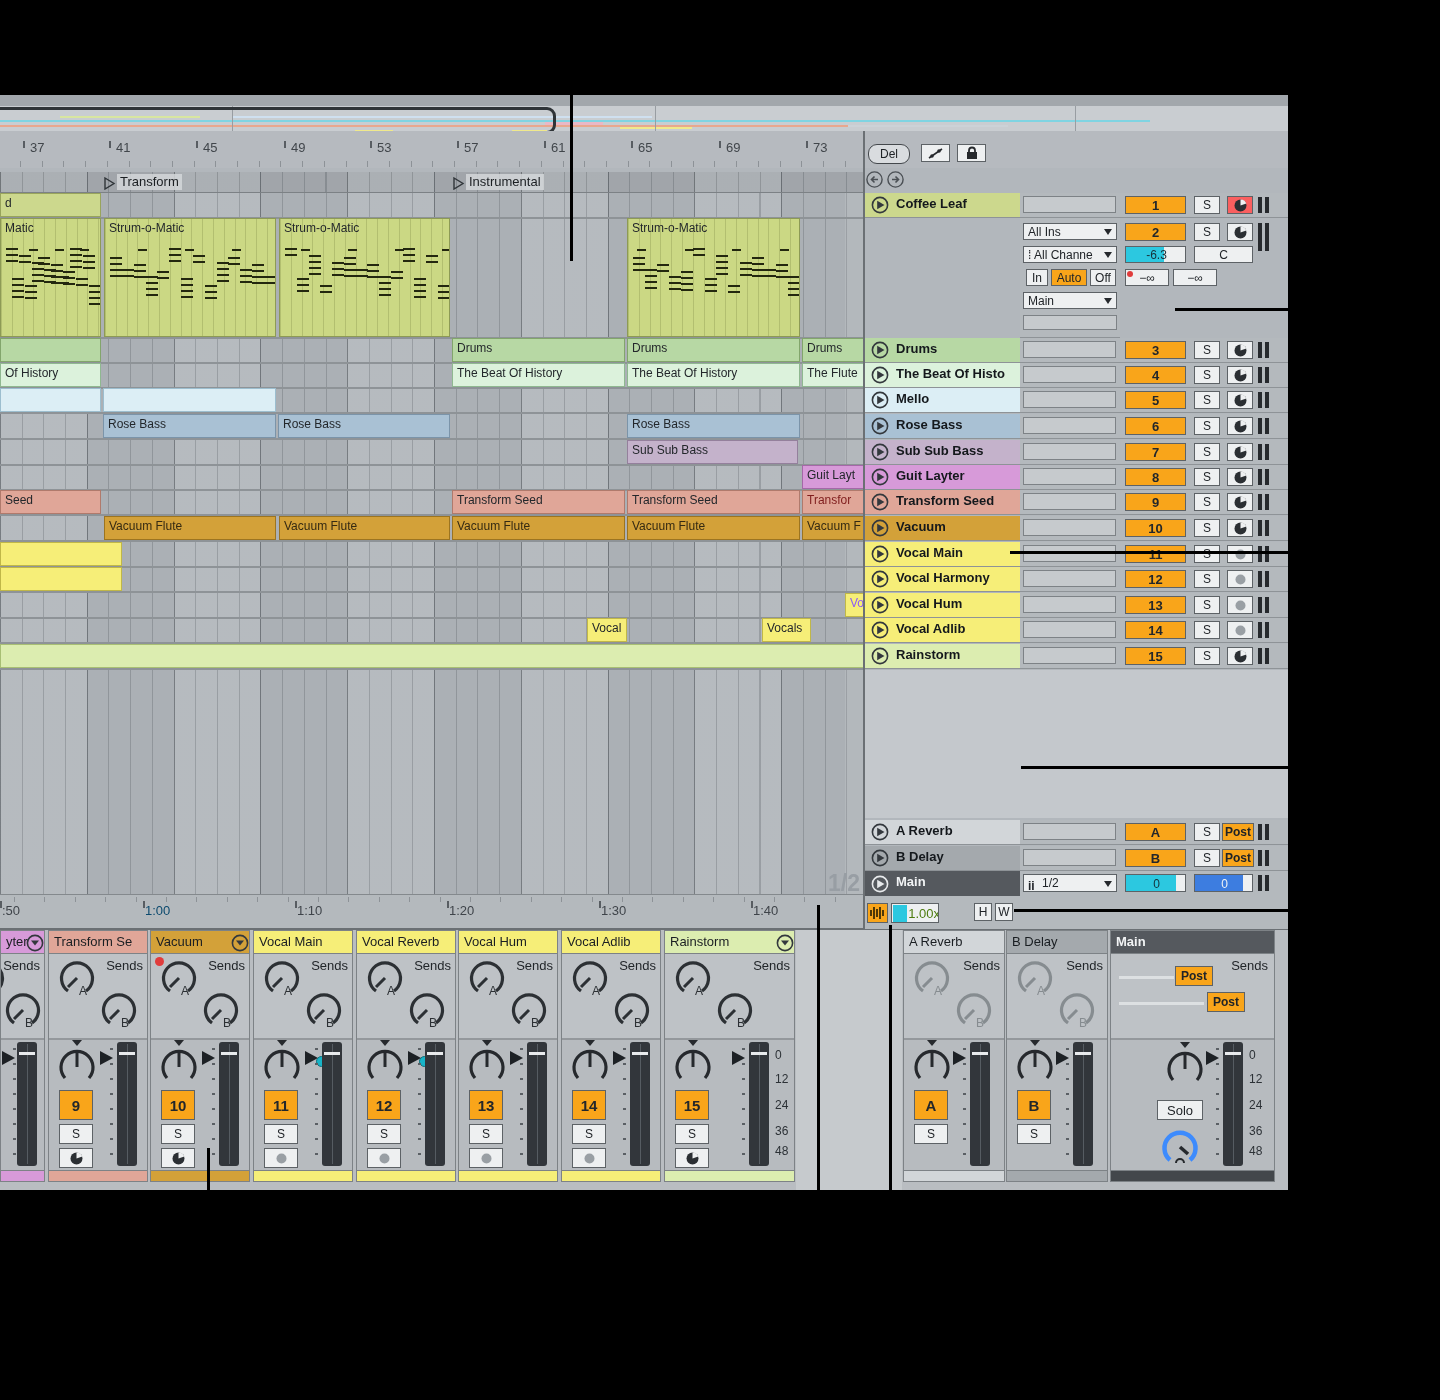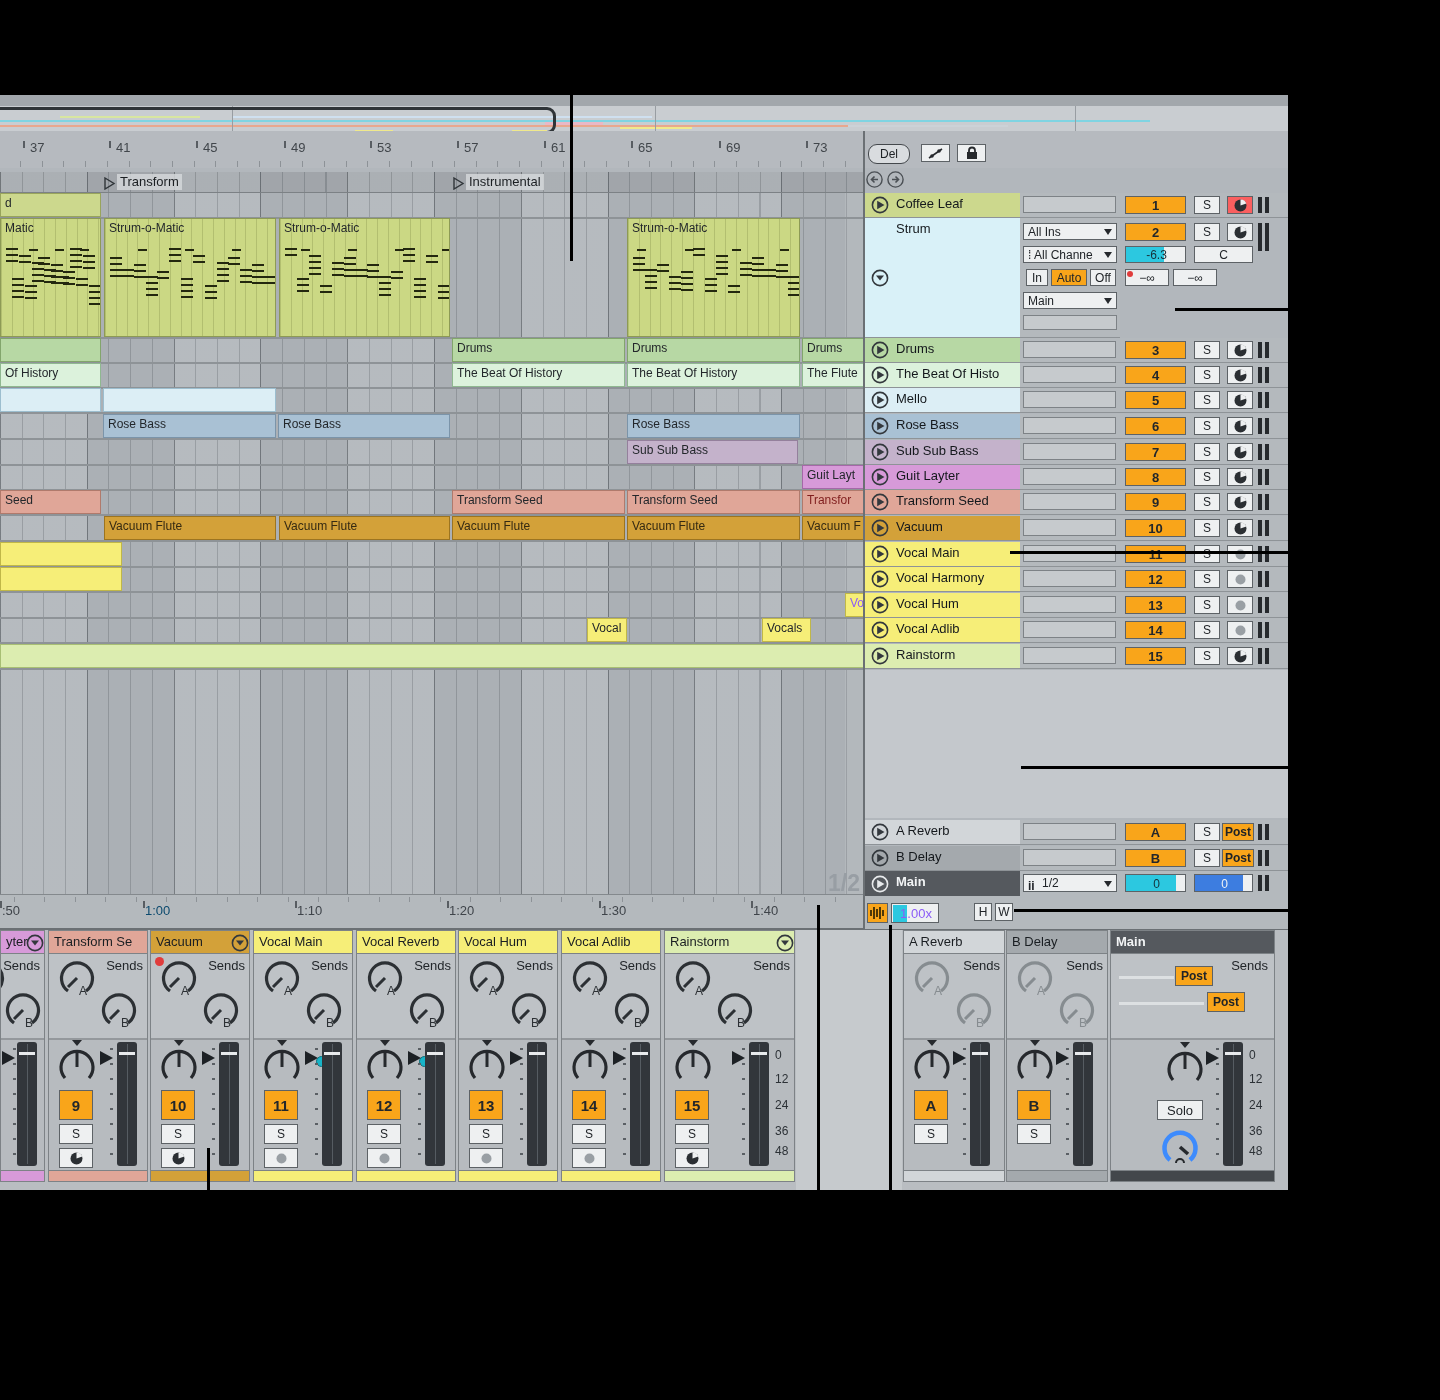--- a/index.html
+++ b/index.html
@@ -10,21 +10,21 @@
      repeating-linear-gradient(90deg, rgba(50,56,62,.22) 0 1px, transparent 1px 21.7px),
      repeating-linear-gradient(90deg, rgba(40,45,50,.30) 0 1px, transparent 1px 86.8px),
      repeating-linear-gradient(90deg, rgba(255,255,255,.05) 0 86.8px, rgba(0,0,0,.04) 86.8px 173.6px),
      linear-gradient(#b2b7bc,#b2b7bc);}
   .cell-box{background:#c6cacd;border:1px solid #7d8286;box-sizing:border-box;}
   .btn{box-sizing:border-box;border:1px solid #5d6266;background:#eef0f1;color:#202428;
        display:flex;align-items:center;justify-content:center;font-size:12px;}
   .orange{background:#f9a51a !important;}
   .clip{box-sizing:border-box;position:absolute;overflow:hidden;white-space:nowrap;
         font-size:12px;color:#23272b;padding:2px 0 0 4px;}
-  .tname{font-size:13px;color:#14181c;font-weight:400;}
+  .tname{font-size:13px;color:#14181c;font-weight:700;}
   .fader{background:#32363b;border-radius:3px;position:absolute;}
   .fader .seam{position:absolute;left:50%;top:2px;bottom:2px;width:1px;background:#565c62;}
   .fader .handle{position:absolute;left:2px;right:2px;height:3px;background:#e8eaec;}
   .ticks{position:absolute;width:3px;background:repeating-linear-gradient(#5a5f64 0 2px, transparent 2px 15px);}
   .ann{position:absolute;background:#000;z-index:60;}
   .hdrtxt{font-size:13px;color:#1a1e22;padding:3px 0 0 5px;overflow:hidden;white-space:nowrap;}
   .scale{font-size:12px;color:#2c3136;position:absolute;}
 </style>
 </head>
 <body>
@@ -252,27 +252,20 @@
       <div class="btn orange" style="position: absolute; left: 1125px; top: 101px; width: 61px; height: 18px; font-size: 13px; font-weight: bold; color: rgb(35, 39, 43);">1</div>
       <div class="btn" style="position: absolute; left: 1194px; top: 101px; width: 26px; height: 18px; font-size: 12px;">S</div>
       <div class="btn" style="position: absolute; left: 1227px; top: 101px; width: 26px; height: 18px; background: rgb(250, 95, 95);">
         <svg width="13" height="13">
           <circle cx="6.5" cy="6.5" r="6" fill="#2b2f33"></circle>
           <path d="M6.5 6.5 L6.5 .5 A6 6 0 0 1 12.3 4.5 Z" fill="#eef0f1"></path>
         </svg>
       </div>
       <div style="position: absolute; left: 1258px; top: 102px; width: 4px; height: 16px; background: rgb(38, 41, 45);"></div>
       <div style="position: absolute; left: 1265px; top: 102px; width: 4px; height: 16px; background: rgb(38, 41, 45);"></div>
-      <div style="position: absolute; left: 865px; top: 123px; width: 155px; height: 119px; background: rgb(217, 241, 248); border-bottom: 1.5px solid rgb(142, 147, 151);">
-        <div style="position: absolute; left: 6px; top: 50.5px; width: 18px; height: 18px;"><svg width="18" height="18">
-            <circle cx="9" cy="9" r="7.6" fill="none" stroke="#33383d" stroke-width="1.6"></circle>
-            <polygon points="5,6.5 13,6.5 9,11.5" fill="#33383d"></polygon>
-          </svg></div>
-        <div class="tname" style="position: absolute; left: 31px; top: 3px; width: 120px; height: 18px; color: rgb(20, 24, 28);">Strum</div>
-      </div>
       <div style="position: absolute; left: 1020px; top: 123px; width: 100px; height: 119px; background: rgb(180, 185, 189); border-bottom: 1.5px solid rgb(142, 147, 151);"></div>
       <div style="position: absolute; left: 1020px; top: 123px; width: 100px; height: 119px; background: rgb(180, 185, 189); border-bottom: 1.5px solid rgb(142, 147, 151);"></div>
       <div class="btn" style="left: 1023px; top: 128px; width: 94px; height: 17px; font-size: 12px; justify-content: flex-start; padding-left: 4px; position: absolute;">All Ins<div style="position: absolute; right: 4px; top: 5px; width: 0px; height: 0px; border-left: 4px solid transparent; border-right: 4px solid transparent; border-top: 6px solid rgb(38, 41, 45);"></div></div>
       <div class="btn" style="left: 1023px; top: 151px; width: 94px; height: 17px; font-size: 12px; justify-content: flex-start; padding-left: 4px; position: absolute;">⁞ All Channe<div style="position: absolute; right: 4px; top: 5px; width: 0px; height: 0px; border-left: 4px solid transparent; border-right: 4px solid transparent; border-top: 6px solid rgb(38, 41, 45);"></div></div>
       <div class="btn" style="position: absolute; left: 1026px; top: 174px; width: 22px; height: 17px; font-size: 12px;">In</div>
       <div class="btn orange" style="position: absolute; left: 1051px; top: 174px; width: 36px; height: 17px; font-size: 12px;">Auto</div>
       <div class="btn" style="position: absolute; left: 1090px; top: 174px; width: 26px; height: 17px; font-size: 12px;">Off</div>
       <div class="btn" style="left: 1023px; top: 197px; width: 94px; height: 17px; font-size: 12px; justify-content: flex-start; padding-left: 4px; position: absolute;">Main<div style="position: absolute; right: 4px; top: 5px; width: 0px; height: 0px; border-left: 4px solid transparent; border-right: 4px solid transparent; border-top: 6px solid rgb(38, 41, 45);"></div></div>
       <div class="cell-box" style="position: absolute; left: 1023px; top: 220px; width: 94px; height: 15px;"></div>
       <div class="btn orange" style="position: absolute; left: 1125px; top: 128px; width: 61px; height: 18px; font-size: 13px; font-weight: bold; color: rgb(35, 39, 43);">2</div>
@@ -618,21 +611,21 @@
           <svg width="15" height="14">
             <line x1="1" y1="4" x2="1" y2="10" stroke="#3a2c06" stroke-width="1.8"></line>
             <line x1="4" y1="1" x2="4" y2="13" stroke="#3a2c06" stroke-width="1.8"></line>
             <line x1="7" y1="3" x2="7" y2="11" stroke="#3a2c06" stroke-width="1.8"></line>
             <line x1="10" y1="1" x2="10" y2="13" stroke="#3a2c06" stroke-width="1.8"></line>
             <line x1="13" y1="4" x2="13" y2="10" stroke="#3a2c06" stroke-width="1.8"></line>
           </svg>
         </div>
         <div class="btn" style="position: absolute; left: 26px; top: 7px; width: 48px; height: 20px; overflow: hidden; font-size: 13px;">
           <div style="position: absolute; left: 1px; top: 1px; width: 14px; height: 18px; background: rgb(44, 200, 224);"></div>
-          <div style="position: absolute; left: 0px; top: 2px; width: 48px; text-align: center; color: #8b5cf6;">1.00x</div>
+          <div style="position: absolute; left: 0px; top: 2px; width: 48px; text-align: right; color: #4d7c0f;">1.00x</div>
         </div>
         <div class="btn" style="position: absolute; left: 109px; top: 7px; width: 18px; height: 18px; font-size: 12px;">H</div>
         <div class="btn" style="position: absolute; left: 130px; top: 7px; width: 18px; height: 18px; font-size: 12px;">W</div>
       </div>
       <div style="position: absolute; left: 0px; top: 835px; width: 1288px; height: 260px; background: rgb(185, 189, 193);">
         <div style="position: absolute; left: 796px; top: 0px; width: 106px; height: 260px; background: rgb(198, 202, 205);"></div>
         <div style="position: absolute; left: 0px; top: 0px; width: 45px; height: 252px; border: 1px solid rgb(125, 130, 134); box-sizing: border-box; background: rgb(183, 187, 191); overflow: hidden;">
           <div style="position: absolute; left: 0px; top: 0px; width: 45px; height: 22px; background: rgb(215, 154, 217); border-bottom: 1px solid rgb(125, 130, 134);">
             <div class="hdrtxt" style="position: absolute; left: 0px; top: 0px; width: 29px; height: 22px; color: rgb(26, 30, 34);">yter</div>
             <div style="position: absolute; left: 25px; top: 3px; width: 16px; height: 16px;"><svg width="18" height="18">

